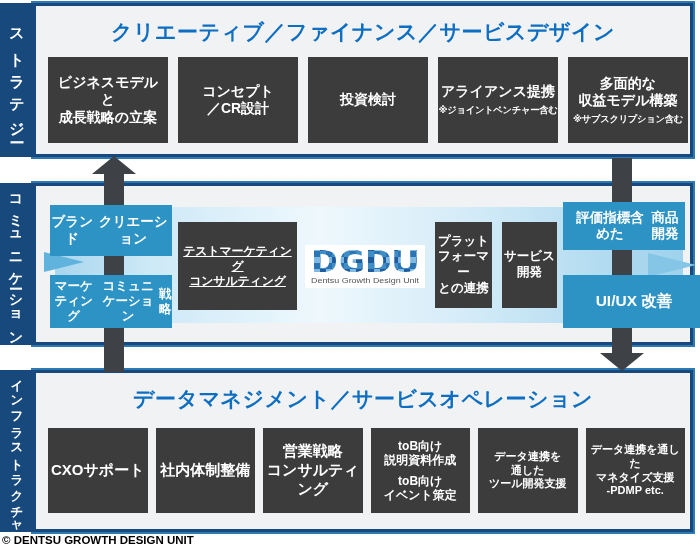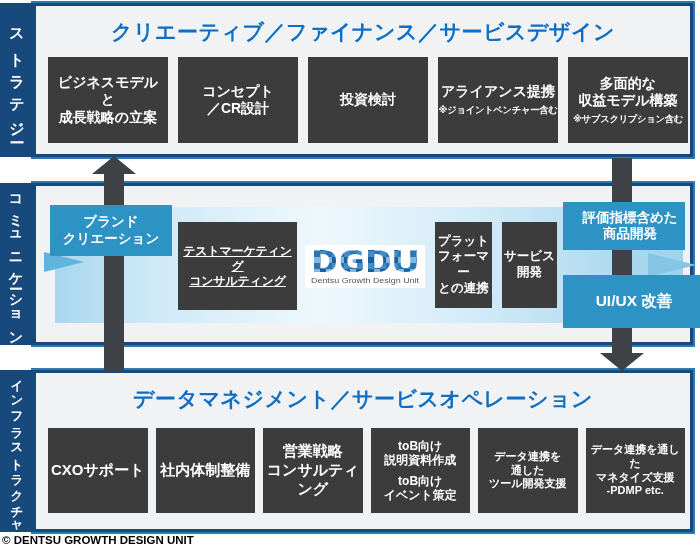--- a/index.html
+++ b/index.html
@@ -36,21 +36,21 @@
     z-index:4;
   }
   
   .dark-box {
     background:#3c3c3c; color:#fff; font-weight:bold; text-align:center;
     display:flex; flex-direction:column; align-items:center; justify-content:center;
     z-index:4; position:relative; line-height:1.25;
   }
   .blue-box {
     position:absolute; background:#2d93c5; color:#fff; font-weight:bold; text-align:center;
-    display:flex; flex-direction:column; align-items:center; justify-content:center;
+    display:flex; align-items:center; justify-content:center;
     z-index:4; line-height:1.2;
   }
   .ln { display:block; }
   .note { display:block; font-size:9.3px; margin-top:4px; letter-spacing:-0.3px; }
   
   .row-top {
     position:absolute; left:12px; top:51px; width:640px; height:86px;
     display:flex; gap:10px; z-index:4;
   }
   .row-top .dark-box { flex:1; font-size:14px; }
@@ -143,20 +143,25 @@
   </div>
 
   <div class="panel panel-mid">
     <div class="band"></div>
     <div class="fold-left"></div>
     <div class="chev-right"></div>
 
     <div class="blue-box m-blue1">
       <span class="ln">ブランド</span>
       <span class="ln">クリエーション</span>
+    </div>
+    <div class="blue-box m-blue2">
+      <span class="ln">マーケティング</span>
+      <span class="ln">コミュニケーション</span>
+      <span class="ln">戦略</span>
     </div>
 
     <div class="dark-box m-dark1">
       <span class="ln">テストマーケティング</span>
       <span class="ln">コンサルティング</span>
     </div>
 
     <div class="logo-box">
       <svg width="114" height="41" viewBox="0 0 114 41">
         <defs>

